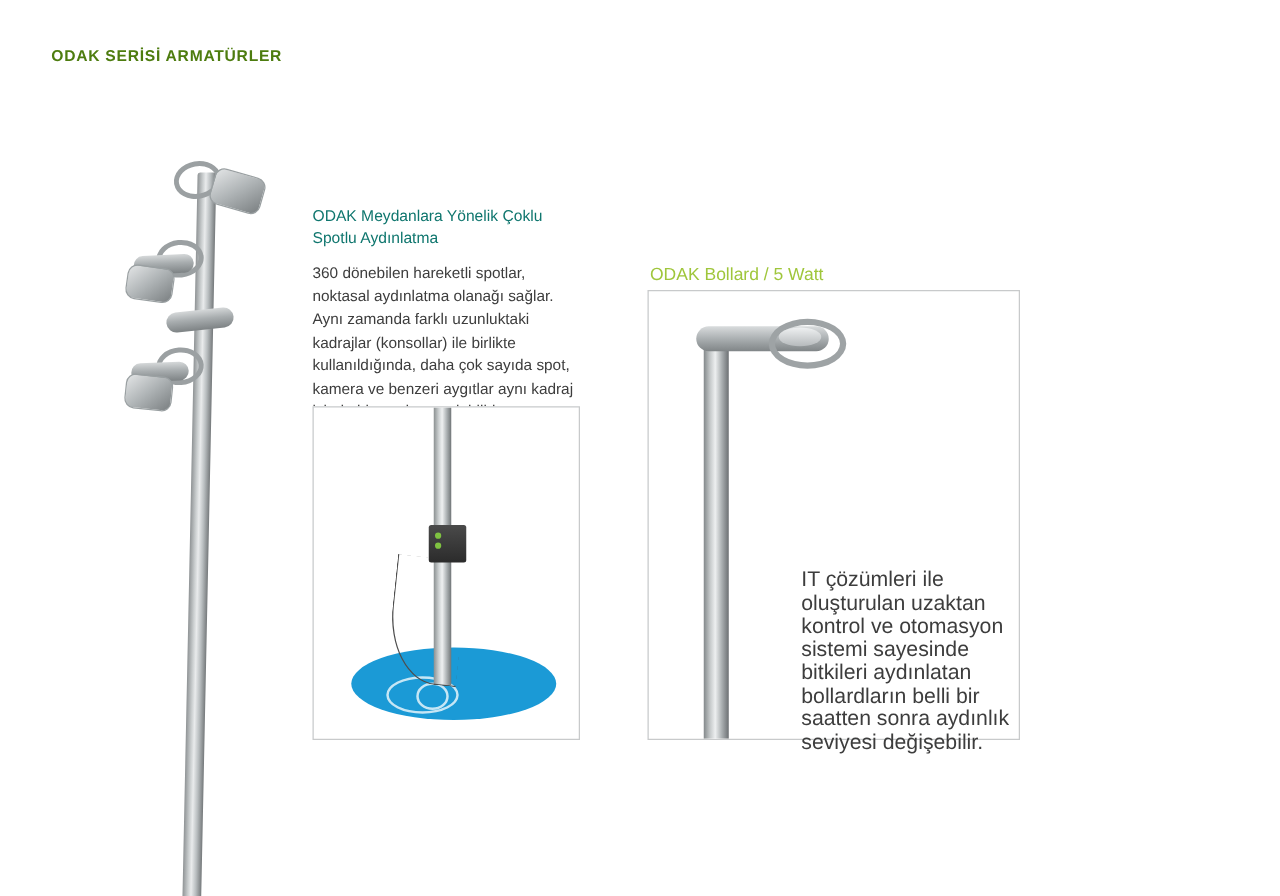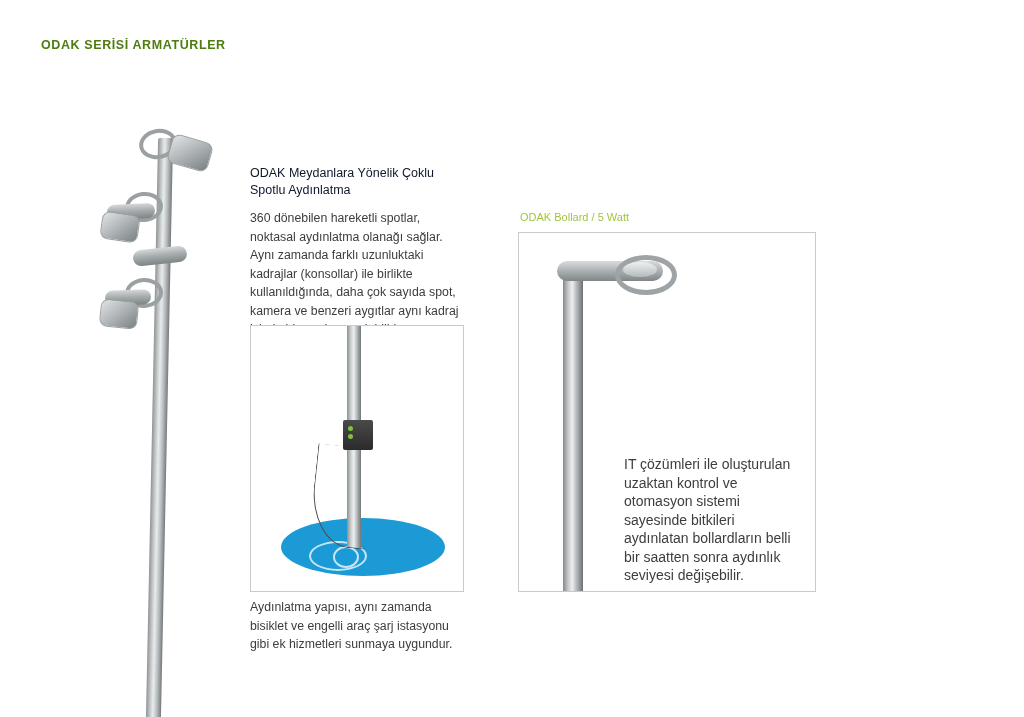--- a/index.html
+++ b/index.html
@@ -89,21 +89,21 @@
   .ring3 { left: 30px; top: 158px; transform: rotate(-4deg); }
 
   
   .col1 {
     position: absolute;
     left: 250px;
     top: 165px;
     width: 218px;
   }
   .heading-green {
-    color: #0f172a;
+    color: #0f766e;
     font-size: 12.5px;
     line-height: 17px;
     margin: 0 0 10px 0;
     font-weight: 400;
   }
   .body-text {
     font-size: 12.3px;
     line-height: 18.5px;
     color: #3d3d3d;
     margin: 0;
@@ -190,21 +190,21 @@
     font-size: 12.3px;
     line-height: 18.5px;
     color: #3d3d3d;
   }
 
   
   .col2-heading {
     position: absolute;
     left: 520px;
     top: 211px;
-    font-size: 11px;
+    font-size: 14px;
     color: #9fc63b;
   }
   .photo2 {
     position: absolute;
     left: 518px;
     top: 232px;
     width: 296px;
     height: 358px;
     border: 1px solid #c8cacb;
     background: #ffffff;
@@ -240,24 +240,24 @@
     position: absolute;
     left: 104px;
     top: 29px;
     width: 34px;
     height: 15px;
     border-radius: 50%;
     background: linear-gradient(to bottom, #eef0f1, #b6babc);
   }
   .col2-text {
     position: absolute;
-    left: 624px;
+    left: 641px;
     top: 455px;
     width: 170px;
-    font-size: 14px;
+    font-size: 17px;
     line-height: 18.5px;
     color: #3d3d3d;
   }
 </style>
 </head>
 <body>
 
 <div class="page">
 
   <div class="page-header">ODAK SERİSİ ARMATÜRLER</div>
@@ -287,21 +287,20 @@
     <div class="p1-blue"></div>
     <div class="p1-bike-mark"></div>
     <div class="p1-pole"></div>
     <div class="p1-box">
       <span class="p1-dot" style="left:5px; top:6px;"></span>
       <span class="p1-dot" style="left:5px; top:14px;"></span>
     </div>
     <div class="p1-cable"></div>
   </div>
 
-  <div class="caption1">Aydınlatma yapısı, aynı zamanda bisiklet ve engelli araç şarj istasyonu gibi ek hizmetleri sunmaya uygundur.</div>
 
   <div class="col2-heading">ODAK Bollard / 5 Watt</div>
 
   <div class="photo2">
     <div class="p2-pole"></div>
     <div class="p2-arm"></div>
     <div class="p2-ring"></div>
     <div class="p2-ringin"></div>
   </div>
 

